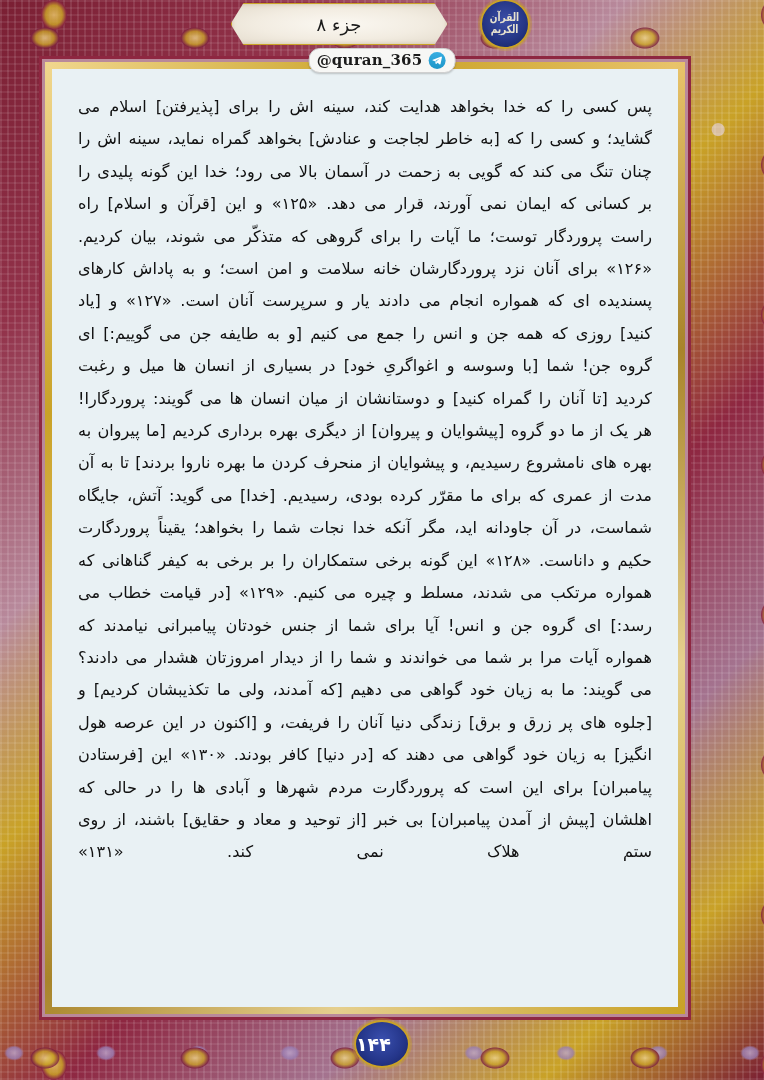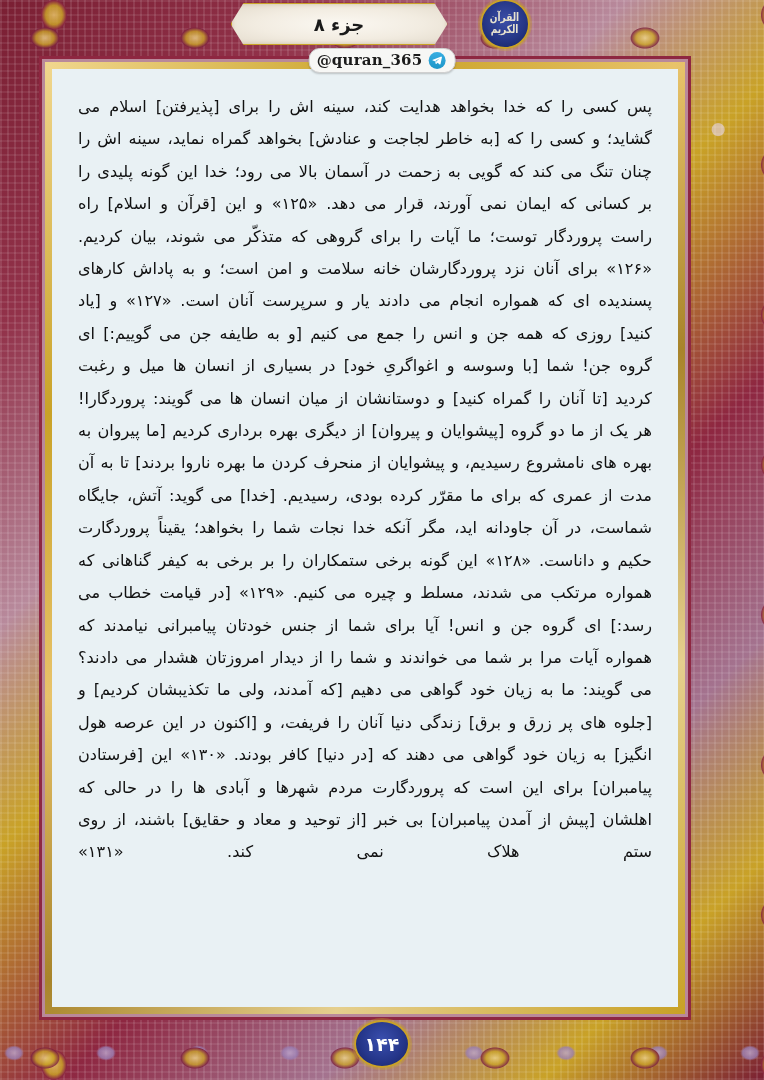--- a/index.html
+++ b/index.html
@@ -97,21 +97,21 @@
         #fbf8f2 0%, #f2ece1 55%, #e4dccd 100%);
     border: 1px solid #c9a227;
     clip-path: polygon(6% 0%, 94% 0%, 100% 50%, 94% 100%, 6% 100%, 0% 50%);
     box-shadow: inset 0 0 4px rgba(160,130,70,0.35);
   }
   .header-cartouche.left  { margin-left: 28px; }
   .header-cartouche.right { margin-right: 28px; }
   .header-text {
     font-family: "DejaVu Sans", "Liberation Sans", sans-serif;
     font-size: 18px;
-    font-weight: 700;
+    font-weight: 400;
     color: #1a1a1a;
     letter-spacing: 0.5px;
     white-space: nowrap;
     direction: rtl;
   }
 
   
   .header-emblem {
     position: relative;
     width: 46px;
@@ -213,21 +213,21 @@
     bottom: 12px;
     transform: translateX(-50%);
     width: 52px;
     height: 44px;
     border-radius: 50%;
     background: radial-gradient(circle at 50% 40%,
        #3a4fae 0%, #25368a 58%, #152060 100%);
     border: 2px solid #c9a227;
     display: flex;
     align-items: center;
-    justify-content: center;
+    justify-content: flex-end;
     z-index: 8;
     box-shadow: 0 0 0 2px rgba(201,162,39,0.4);
   }
   .page-number-text {
     font-family: "DejaVu Sans", "Liberation Sans", sans-serif;
     font-size: 19px;
     font-weight: 700;
     color: #ffffff;
     direction: rtl;
     letter-spacing: 1px;

